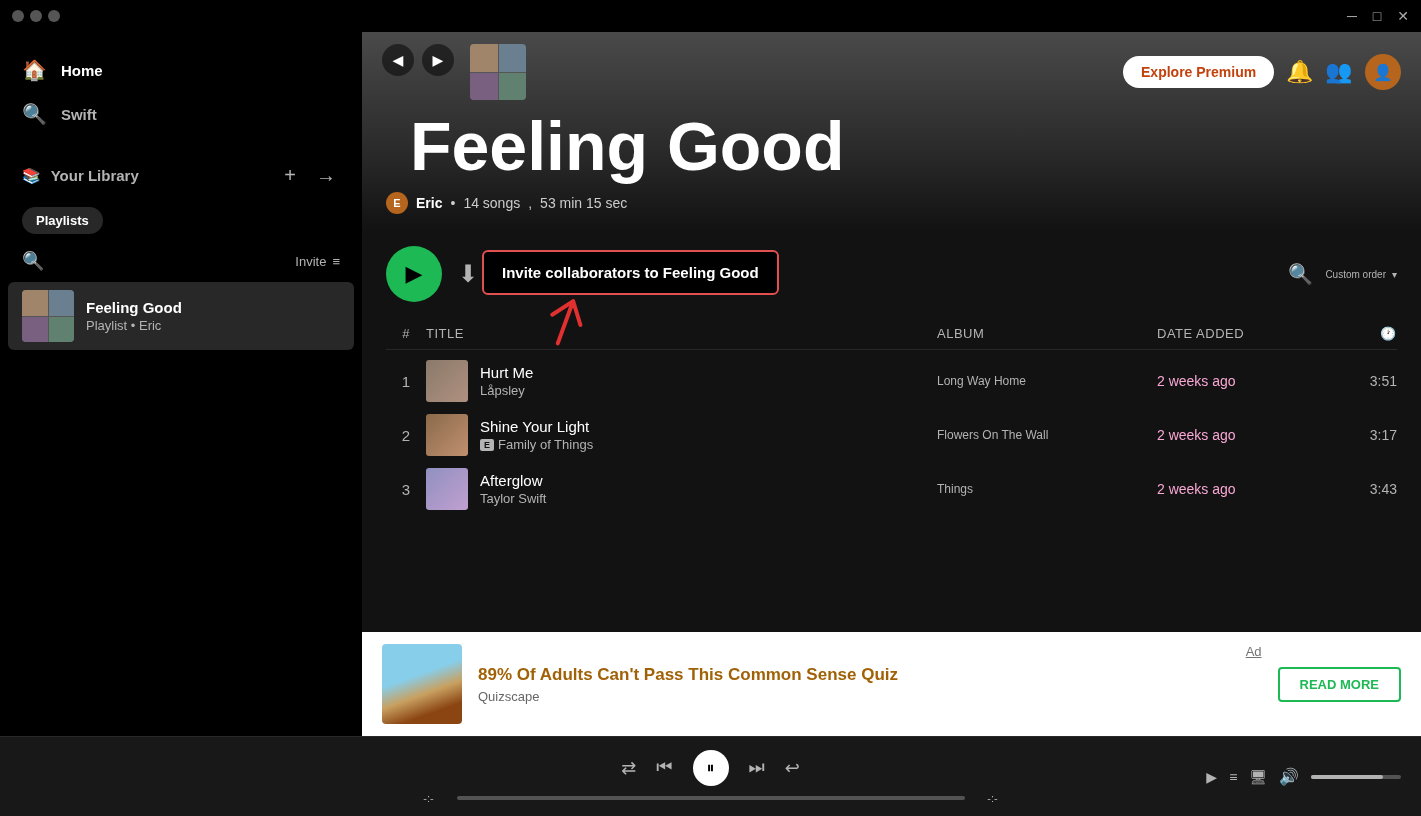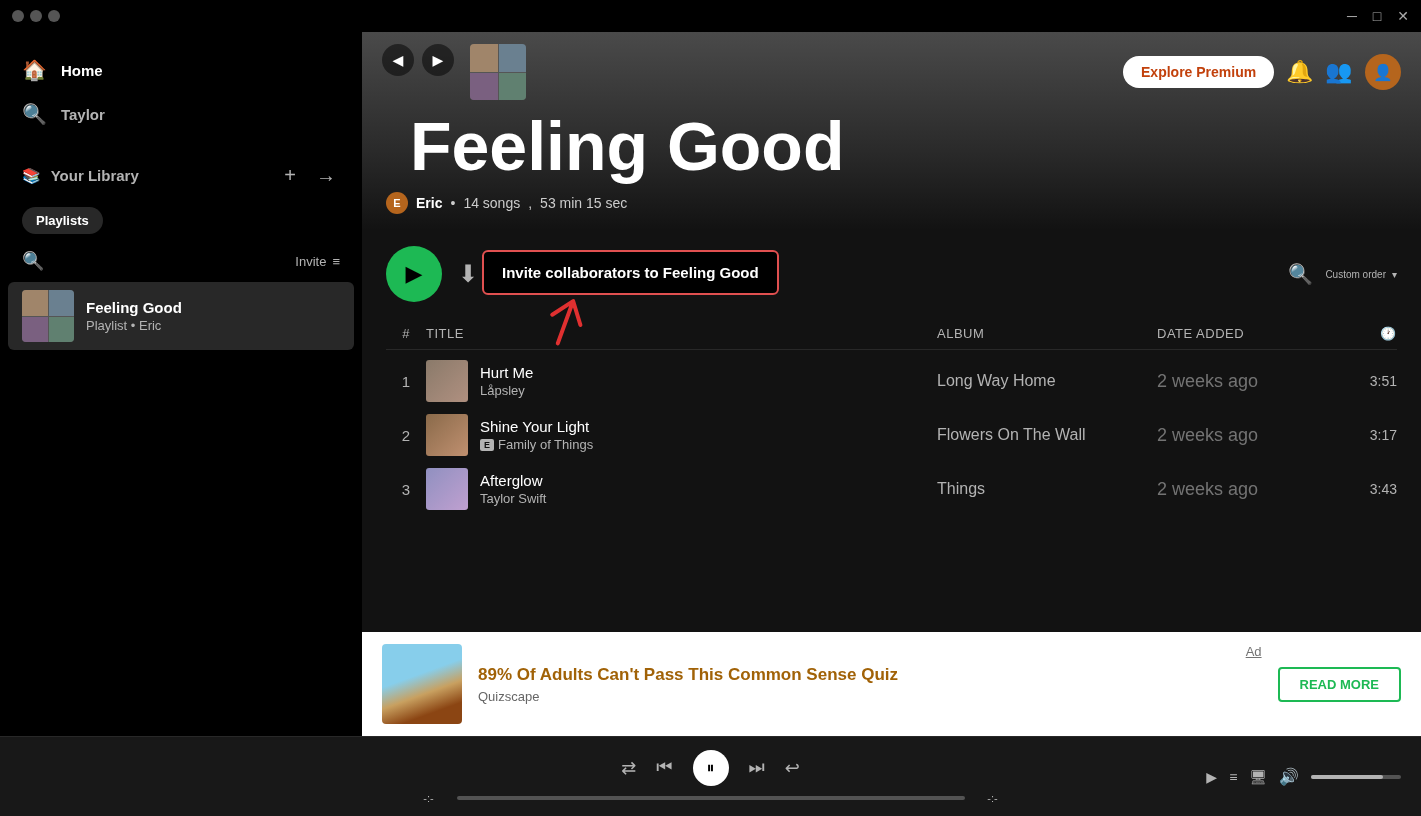--- a/index.html
+++ b/index.html
@@ -444,27 +444,27 @@
     .explicit-badge {
       background: #b3b3b3;
       color: #121212;
       font-size: 9px;
       font-weight: 700;
       border-radius: 2px;
       padding: 1px 4px;
     }
 
     .track-album {
-      font-size: 16px;
+      font-size: 12px;
       color: #b3b3b3;
     }
 
     .track-date {
-      font-size: 18px;
-      color: #737373;
+      font-size: 14px;
+      color: #f9a8d4;
     }
 
     .track-duration {
       font-size: 14px;
       color: #b3b3b3;
       text-align: right;
     }
 
     
     .ad-banner {
@@ -627,21 +627,21 @@
 <div class="app-body">
 
   <div class="sidebar">
     <div class="sidebar-nav">
       <div class="nav-item active">
         <span class="nav-icon">🏠</span>
         <span>Home</span>
       </div>
       <div class="nav-item">
         <span class="nav-icon">🔍</span>
-        <span>Taylor</span>
+        <span>Swift</span>
       </div>
     </div>
 
     <div class="library-section">
       <div class="library-header">
         <div class="library-header-left">
           <span>📚</span>
           <span>Your Library</span>
         </div>
         <div class="library-header-right">

